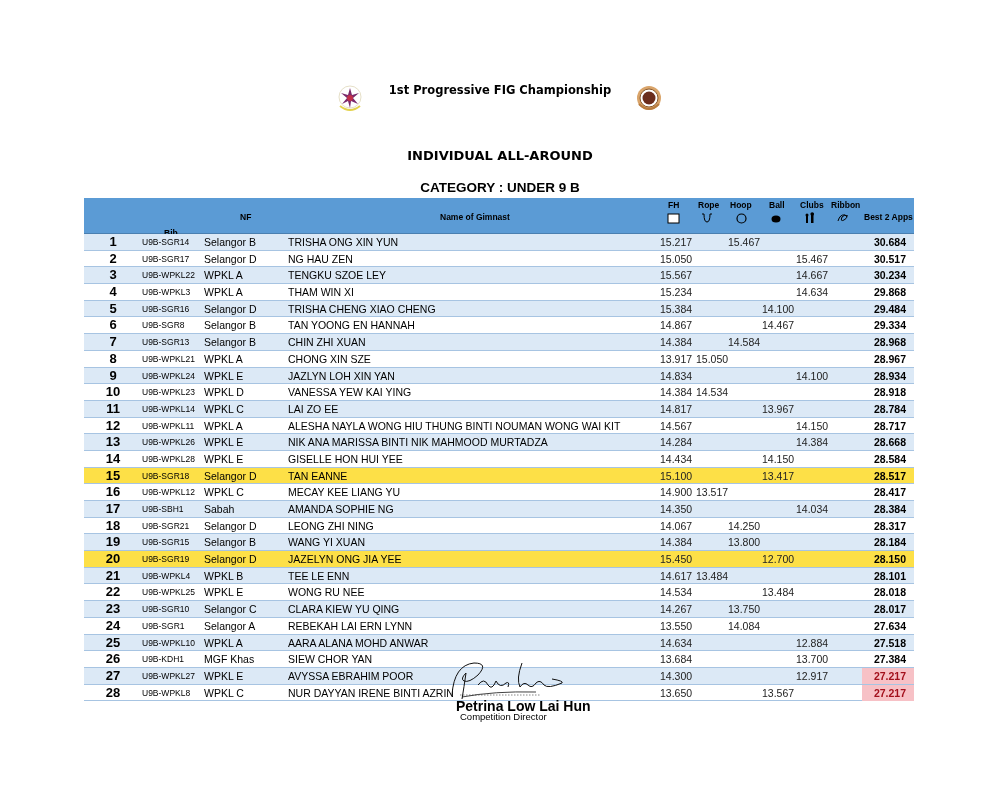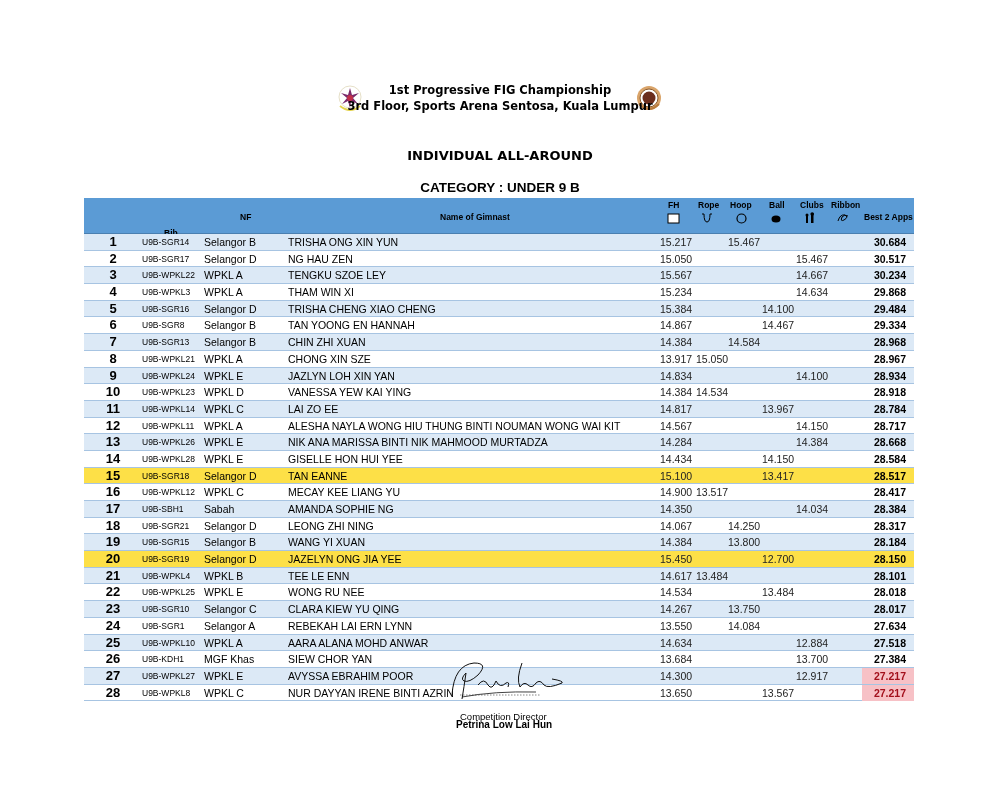--- a/index.html
+++ b/index.html
@@ -25,21 +25,21 @@
   .c-score { font-size:10.5px; color:#222; }
   .c-fh { left:576px; }
   .c-rope { left:612px; }
   .c-hoop { left:644px; }
   .c-ball { left:678px; }
   .c-clubs { left:712px; }
   .c-best { right:0; width:52px; text-align:right; padding-right:8px; font-weight:bold; box-sizing:border-box; }
   .c-best.tie { background:#f7c1c6; color:#a3101c; }
   .ic { position:absolute; top:12px; }
   .signature { position:absolute; left:444px; top:655px; width:130px; height:50px; }
-  .sig-name { position:absolute; left:456px; top:698px; font-weight:bold; font-size:10px;margin-top:21px; }
+  .sig-name { position:absolute; left:456px; top:698px; font-weight:bold; font-size:14px; }
   .sig-title { position:absolute; left:460px; top:711px; font-size:9.5px; }
 </style>
 </head>
 <body>
 
 <div class="logo logo-left">
   <svg width="30" height="30" viewBox="0 0 30 30">
     <circle cx="15" cy="13" r="11" fill="#fff" stroke="#e6e0c8" stroke-width="1"></circle>
     <g fill="#7a2b6b">
       <polygon points="15,4 17,11 24,9 18,14 23,20 16,17 15,24 13,17 7,20 12,14 6,9 13,11"></polygon>
@@ -52,21 +52,20 @@
   <svg width="30" height="30" viewBox="0 0 30 30">
     <circle cx="15" cy="14" r="12" fill="#d9a46a"></circle>
     <circle cx="15" cy="14" r="9" fill="#fff" stroke="#8a5a2e" stroke-width="1"></circle>
     <circle cx="15" cy="14" r="6.5" fill="#6b2d1c"></circle>
     <path d="M5 20 Q15 30 25 20" stroke="#b87b3e" stroke-width="2" fill="none"></path>
   </svg>
 </div>
 
 <div class="header-block">
   <div>1st Progressive FIG Championship</div>
-  <div>3rd Floor, Sports Arena Sentosa, Kuala Lumpur</div>
 </div>
 
 <div class="section-title">INDIVIDUAL ALL-AROUND</div>
 <div class="category">CATEGORY : UNDER 9 B</div>
 
 <div class="table">
   <div class="thead">
     <span class="th" style="left:18px;top:14px;margin-top:46px;">Rank</span>
     <span class="th" style="left:80px;top:30px;">Bib</span>
     <span class="th" style="left:156px;top:14px;">NF</span>

